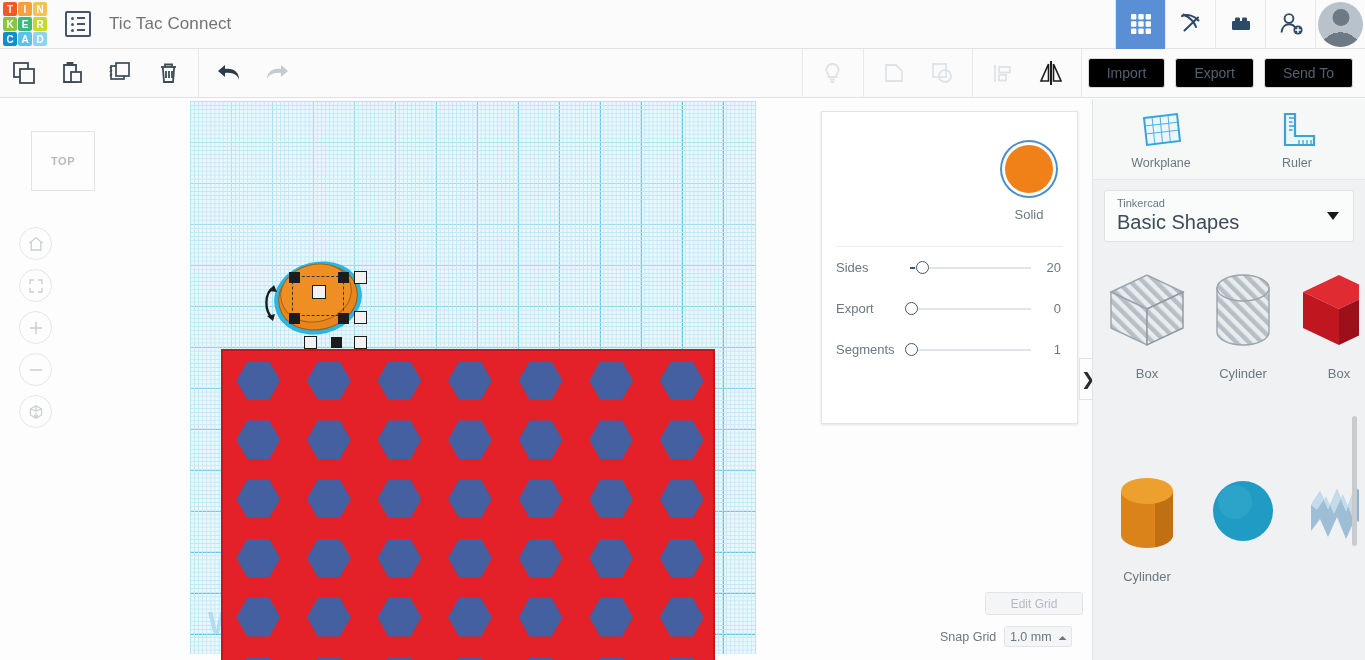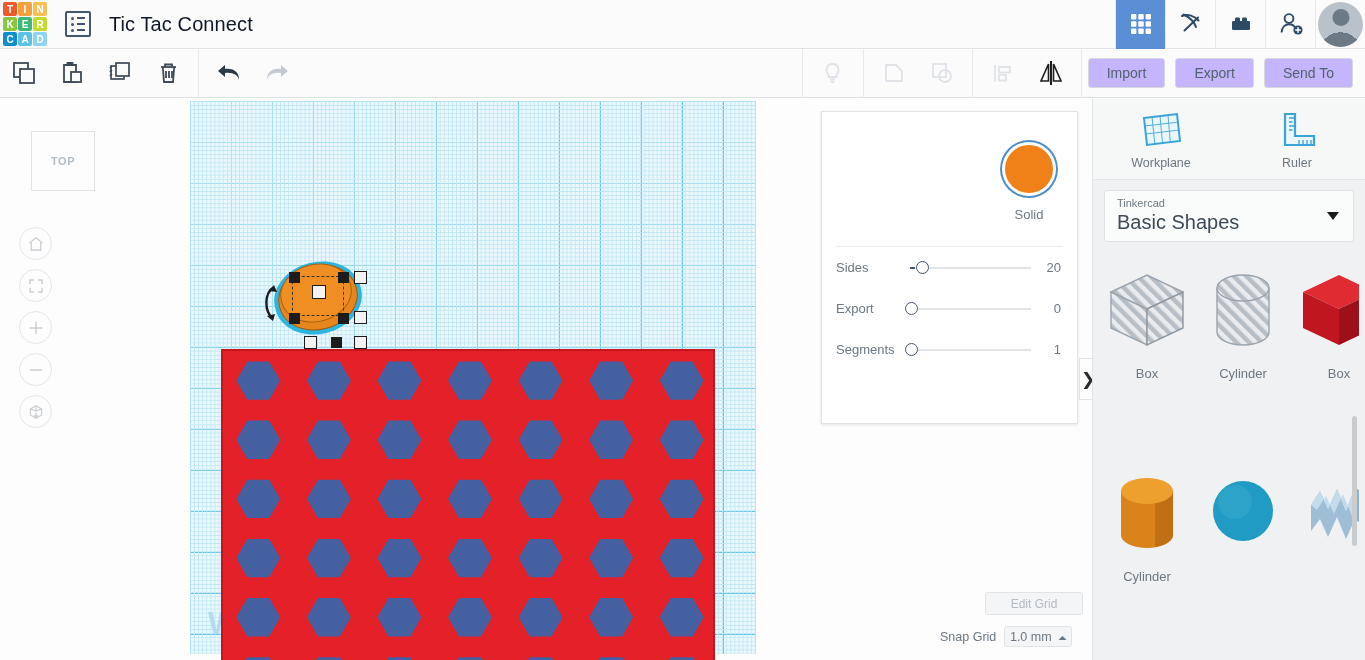--- a/index.html
+++ b/index.html
@@ -21,42 +21,42 @@
     gap: 1px; }
   .logo-tile { display: flex; align-items: center; justify-content: center;
     color: #fff; font-size: 10px; font-weight: bold; border-radius: 2px;
     font-family: "Liberation Sans", sans-serif; }
   #menu-btn { width: 26px; height: 26px; margin-left: 18px; border: 2px solid #44566c;
     border-radius: 2px; position: relative; display:flex; flex-direction:column;
     justify-content:center; gap:3px; padding: 0 4px; }
   .menu-line { display: flex; align-items: center; gap: 3px; }
   .menu-dot { width: 3px; height: 3px; background: #44566c; border-radius: 50%; }
   .menu-bar { flex: 1; height: 2px; background: #44566c; }
-  #doc-title { margin-left: 18px; font-size: 20px; color: #0f172a; letter-spacing: .1px; }
+  #doc-title { margin-left: 18px; font-size: 17px; color: #737373; letter-spacing: .1px; }
 
   #header-right { margin-left: auto; display: flex; height: 49px; align-items: stretch; }
   .hdr-icon-btn { width: 50px; display: flex; align-items: center; justify-content: center;
     border-left: 1px solid #e6e9ec; background: transparent; }
   .hdr-icon-btn.active { background: #5a8fd6; }
   #avatar-btn { width: 50px; display: flex; align-items: center; justify-content: center;
     border-left: 1px solid #e6e9ec; }
   #avatar { width: 45px; height: 45px; border-radius: 50%;
     background: radial-gradient(circle at 50% 115%, #6d7a86 0 38%, #b9c2ca 38% 100%);
     position: relative; overflow: hidden; }
   #avatar::before { content:""; position:absolute; left:50%; top:17%;
     transform: translateX(-50%); width: 17px; height: 17px; border-radius: 50%;
     background: #6d7a86; }
 
   
   #toolbar { position: absolute; top: 49px; left: 0; width: 1365px; height: 49px;
     background: #fbfbfb; border-bottom: 1px solid #dfe2e5; display: flex; align-items: center; }
   .tb-btn { width: 48px; height: 48px; display: flex; align-items: center; justify-content: center; }
   .tb-sep { width: 1px; height: 49px; background: #e6e9ec; margin: 0 6px; }
   #tb-right { margin-left: auto; display: flex; align-items: center; padding-right: 12px; gap: 10px; }
-  .tb-text-btn { height: 30px; padding: 0 18px; background: #c4b5fd; border: 1px solid #d6dade;
+  .tb-text-btn { height: 30px; padding: 0 18px; background: #000000; border: 1px solid #d6dade;
     border-radius: 3px; color: #51616f; font-size: 14px; display: flex; align-items: center;
     font-family: "Liberation Sans", sans-serif; }
 
   
   #canvas { position: absolute; top: 99px; left: 0; width: 1092px; height: 561px;
     background: #fdfdfd; overflow: hidden; padding-left: 28px; }
   #grid { position: absolute; left: 190px; top: 2px; width: 566px; height: 553px;
     background-color: #eaf7fc;
     background-image:
       linear-gradient(to right, #bfe7f5 1px, transparent 1px),

